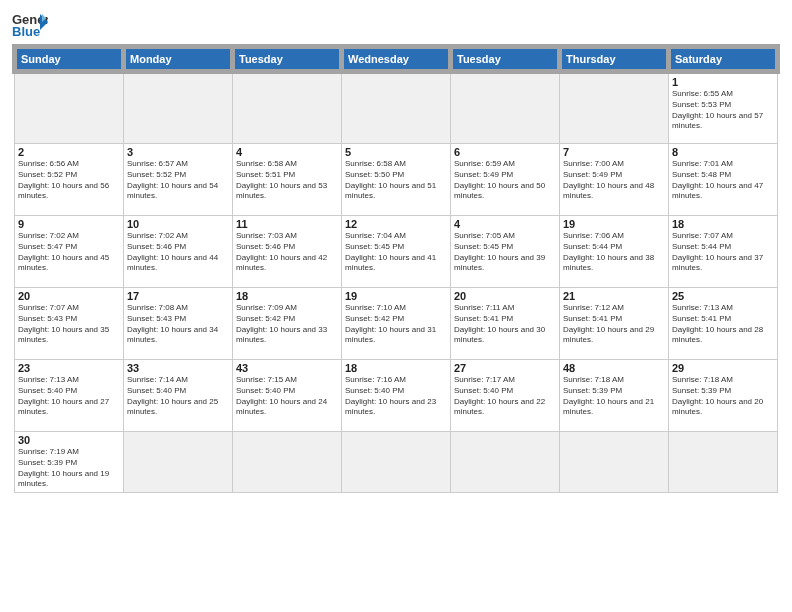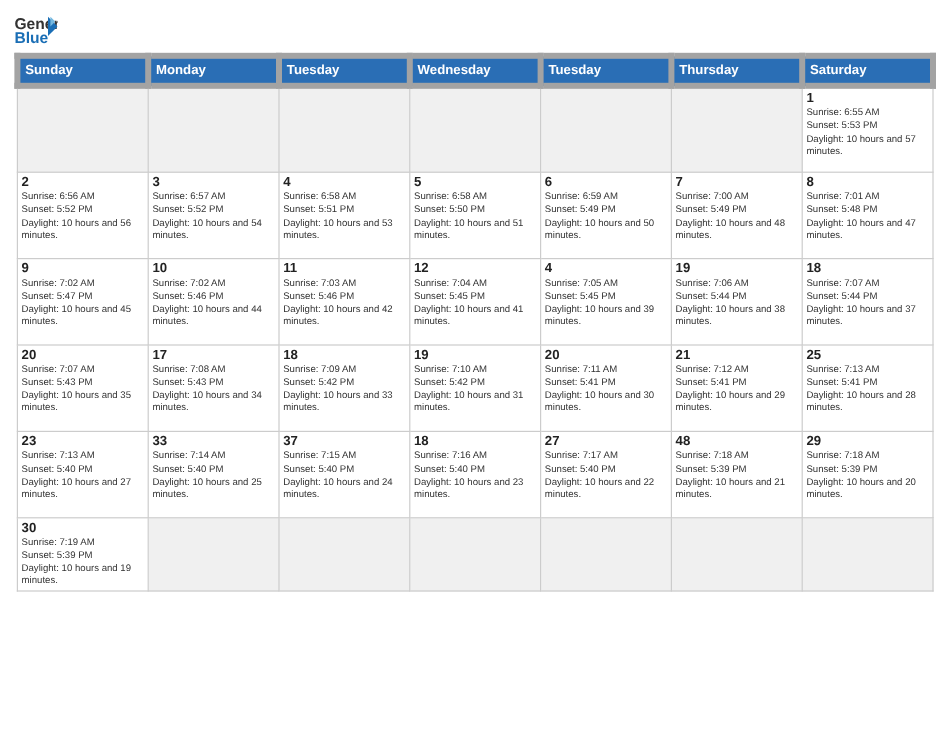--- a/index.html
+++ b/index.html
@@ -228,21 +228,21 @@
         <tr>
           <td>
             <span class="day-num">23</span>
             <div class="day-info">Sunrise: 7:13 AM<br>Sunset: 5:40 PM<br>Daylight: 10 hours and 27 minutes.</div>
           </td>
           <td>
             <span class="day-num">33</span>
             <div class="day-info">Sunrise: 7:14 AM<br>Sunset: 5:40 PM<br>Daylight: 10 hours and 25 minutes.</div>
           </td>
           <td>
-            <span class="day-num">37</span>
+            <span class="day-num">43</span>
             <div class="day-info">Sunrise: 7:15 AM<br>Sunset: 5:40 PM<br>Daylight: 10 hours and 24 minutes.</div>
           </td>
           <td>
             <span class="day-num">18</span>
             <div class="day-info">Sunrise: 7:16 AM<br>Sunset: 5:40 PM<br>Daylight: 10 hours and 23 minutes.</div>
           </td>
           <td>
             <span class="day-num">27</span>
             <div class="day-info">Sunrise: 7:17 AM<br>Sunset: 5:40 PM<br>Daylight: 10 hours and 22 minutes.</div>
           </td>

